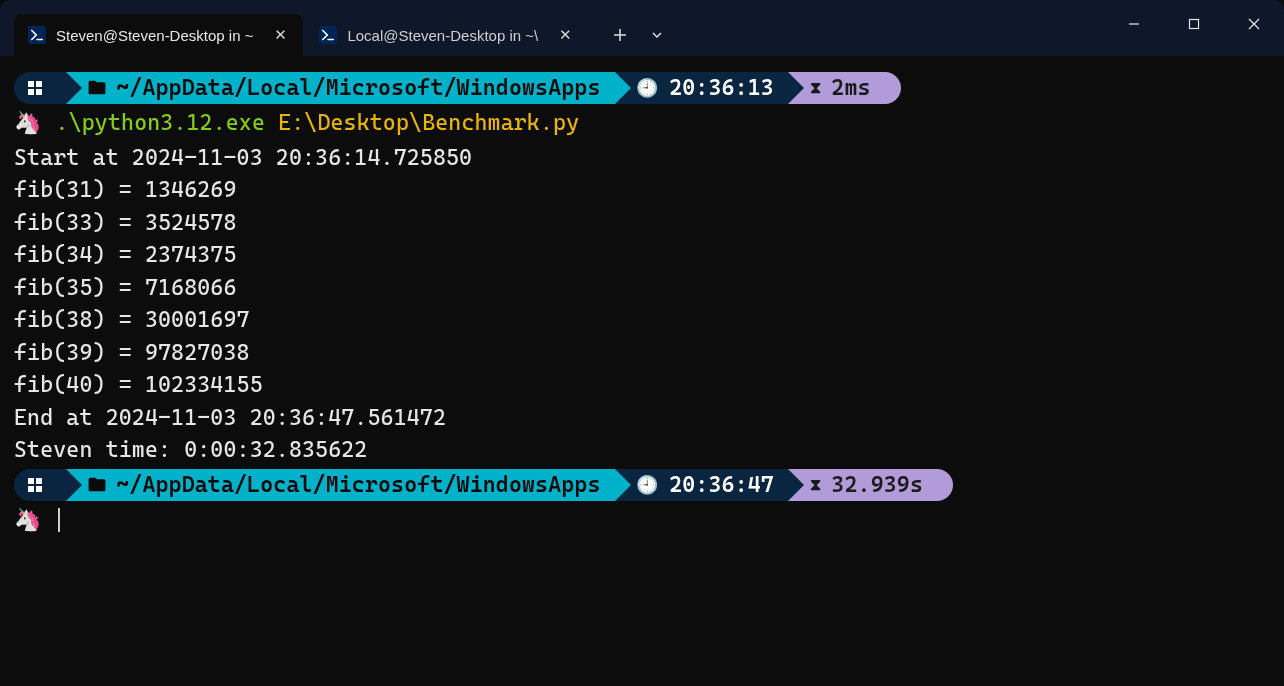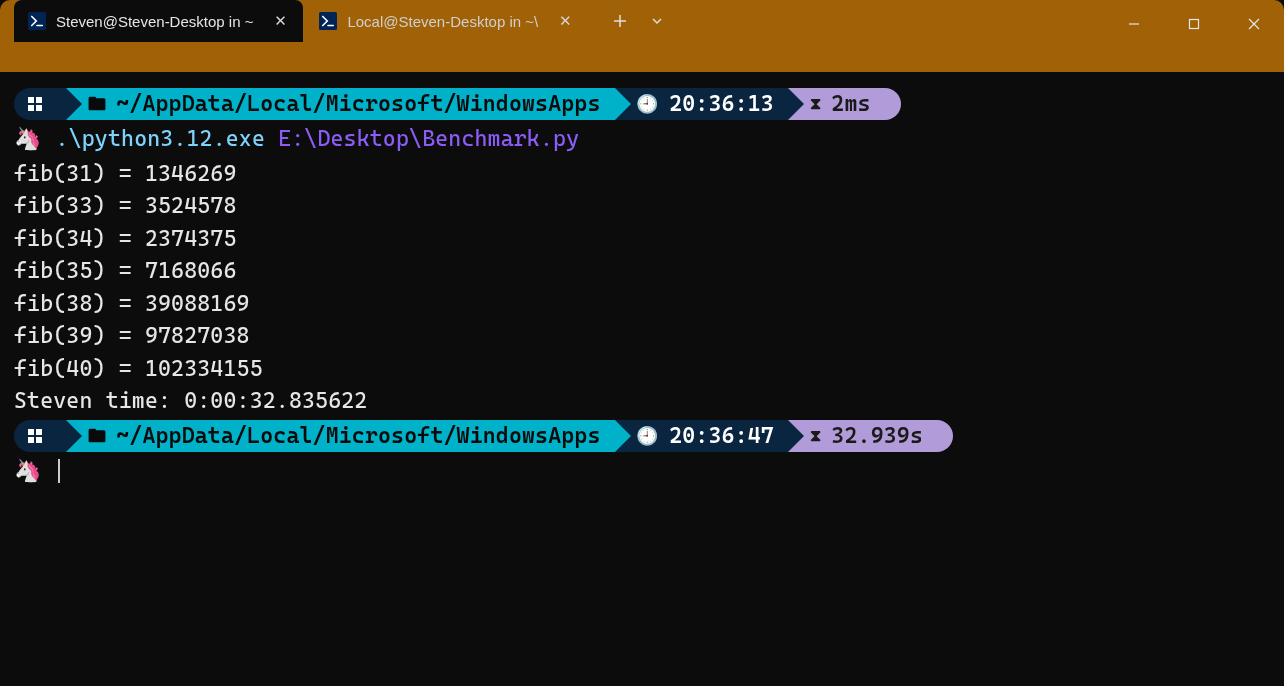--- a/index.html
+++ b/index.html
@@ -7,23 +7,24 @@
     width: 1284px;
     height: 686px;
     background: #0c0c0c;
     font-family: 'Cascadia Code', 'Consolas', monospace;
     overflow: hidden;
     border-radius: 10px;
     position: relative;
   }
   
   .titlebar {
-    height: 72px;
-    background: #a16207;
+    height: 56px;
+    background: #0f172a;
     display: flex;
+    align-items: flex-end;
     padding-left: 14px;
     position: relative;
   }
   .tab {
     height: 42px;
     display: flex;
     align-items: center;
     gap: 10px;
     padding: 0 12px 0 14px;
     color: #e6e6e6;
@@ -107,22 +108,22 @@
   .seg-navy { background:#0a2540; color:#ffffff; border-left-color:#0a2540; }
   .seg-purple { background:#b19cd9; color:#1a1a1a; border-left-color:#b19cd9; }
 
   .seg-blue-dark { border-radius: 16px 0 0 16px; }
 
   .cmdline {
     display: flex; align-items: center; gap: 14px;
     font-size: 22px; margin-bottom: 2px;
   }
   .unicorn { font-size: 22px; }
-  .cmd-exec { color: #7dd3fc; }
-  .cmd-arg { color: #8b5cf6; }
+  .cmd-exec { color: #84cc16; }
+  .cmd-arg { color: #eab308; }
   .out { color: #e6e6e6; }
   .cursor {
     display:inline-block; width: 2px; height: 24px; background:#cccccc; vertical-align: middle; margin-left: 2px;
   }
 
   .folder-glyph { font-size: 18px; }
   .clock-glyph { font-size: 18px; }
   .timer-glyph { font-size: 16px; }
   .win-glyph svg { width:14px; height:14px; fill:#fff; }
 </style>
@@ -211,27 +212,29 @@
   </div>
 
   <div class="cmdline">
     <span class="unicorn">🦄</span>
     <span>
       <span class="cmd-exec">.\python3.12.exe</span>
       <span class="cmd-arg">E:\Desktop\Benchmark.py</span>
     </span>
   </div>
 
+  <div class="out">Start at 2024-11-03 20:36:14.725850</div>
   <div class="out">fib(31) = 1346269</div>
   <div class="out">fib(33) = 3524578</div>
   <div class="out">fib(34) = 2374375</div>
   <div class="out">fib(35) = 7168066</div>
-  <div class="out">fib(38) = 39088169</div>
+  <div class="out">fib(38) = 30001697</div>
   <div class="out">fib(39) = 97827038</div>
   <div class="out">fib(40) = 102334155</div>
+  <div class="out">End at 2024-11-03 20:36:47.561472</div>
   <div class="out">Steven time: 0:00:32.835622</div>
 
   <div class="segbar" style="margin-top:2px;">
     <div class="seg seg-blue-dark">
       <span class="seg-icon win-glyph">
           <svg viewBox="0 0 14 14">
             <rect x="0" y="0" width="6" height="6"></rect>
             <rect x="8" y="0" width="6" height="6"></rect>
             <rect x="0" y="8" width="6" height="6"></rect>
             <rect x="8" y="8" width="6" height="6"></rect>

